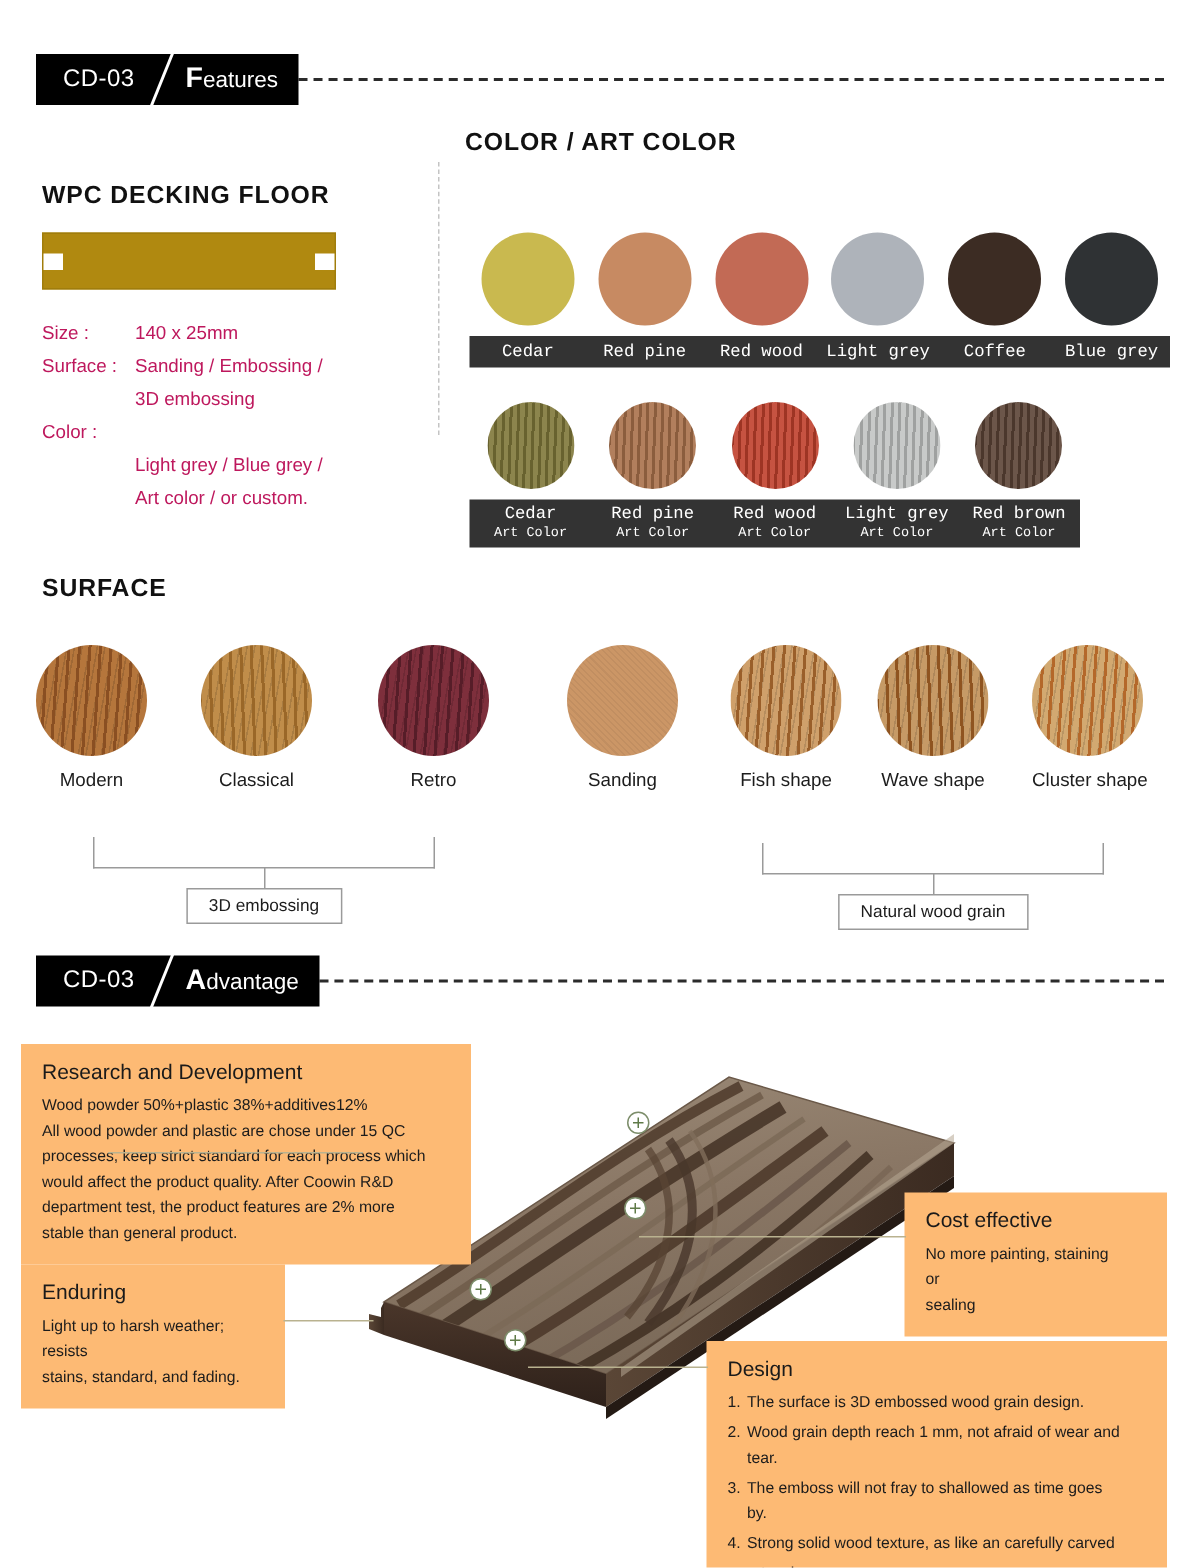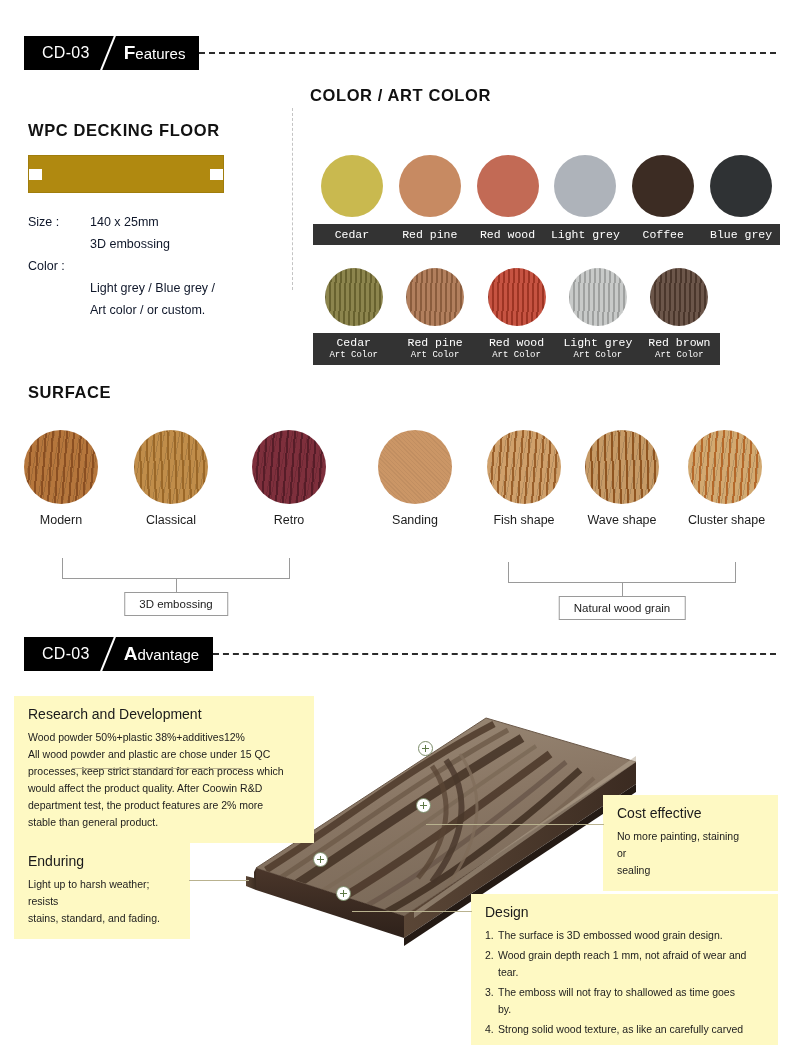--- a/index.html
+++ b/index.html
@@ -50,21 +50,21 @@
     background: #b08910;
     border: 1px solid #a07d0c;
   }
   .profile .notch {
     position: absolute; background: #ffffff;
     width: 13px; height: 11px; top: 13px;
   }
   .profile .notch.left { left: 0; }
   .profile .notch.right { right: 0; }
 
-  .spec-table { position: absolute; font-size: 12.5px; line-height: 22px; color: #0f172a; }
+  .spec-table { position: absolute; font-size: 12.5px; line-height: 22px; color: #be185d; }
   .spec-row { display: flex; }
   .spec-key { width: 62px; flex: none; }
   .spec-val { flex: 1; }
   .spec-cont { margin-left: 62px; }
 
   .vdivider {
     position: absolute;
     border-left: 1px dashed #c4c4c4;
   }
 
@@ -118,21 +118,21 @@
     position: absolute; top: 34px; left: 50%;
     transform: translateX(-50%);
     border: 1px solid #9a9a9a; background: #fff;
     font-size: 11.5px; color: #1c1c1c;
     padding: 5px 14px; white-space: nowrap;
   }
 
   
   .callout {
     position: absolute;
-    background: #fef9c3;
+    background: #fdba74;
     padding: 10px 28px 12px 14px;
   }
   .callout h4 {
     font-size: 14px; font-weight: normal; color: #1a1a1a;
     margin-bottom: 7px;
   }
   .callout p, .callout li {
     font-size: 10.5px; line-height: 17px; color: #1c1c1c;
   }
   .callout ol { list-style: none; }
@@ -175,20 +175,24 @@
 
   <div class="profile" style="left:28px; top:155px; width:196px; height:38px;">
     <div class="notch left"></div>
     <div class="notch right"></div>
   </div>
 
   <div class="spec-table" style="left:28px; top:211px; width:240px;">
     <div class="spec-row">
       <span class="spec-key">Size :</span>
       <span class="spec-val">140 x 25mm</span>
+    </div>
+    <div class="spec-row">
+      <span class="spec-key">Surface :</span>
+      <span class="spec-val">Sanding / Embossing /</span>
     </div>
     <div class="spec-cont">3D embossing</div>
     <div class="spec-row">
       <span class="spec-key">Color :</span>
     </div>
     <div class="spec-cont">Light grey / Blue grey /</div>
     <div class="spec-cont">Art color / or custom.</div>
   </div>
 
   <div class="vdivider" style="left:292px; top:108px; height:182px;"></div>

